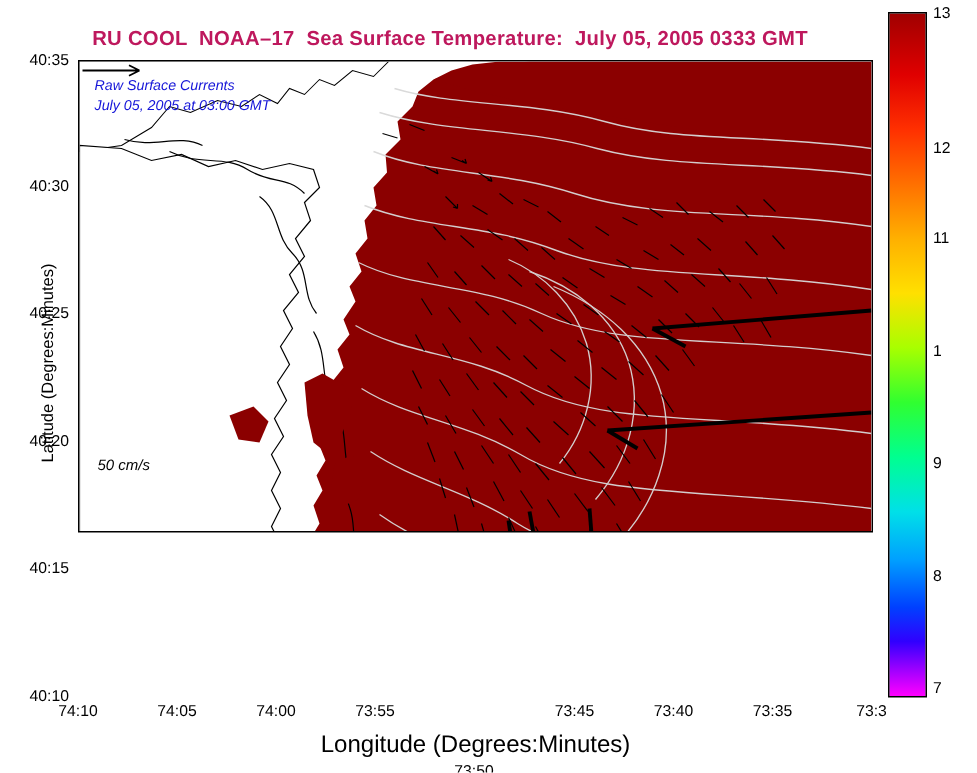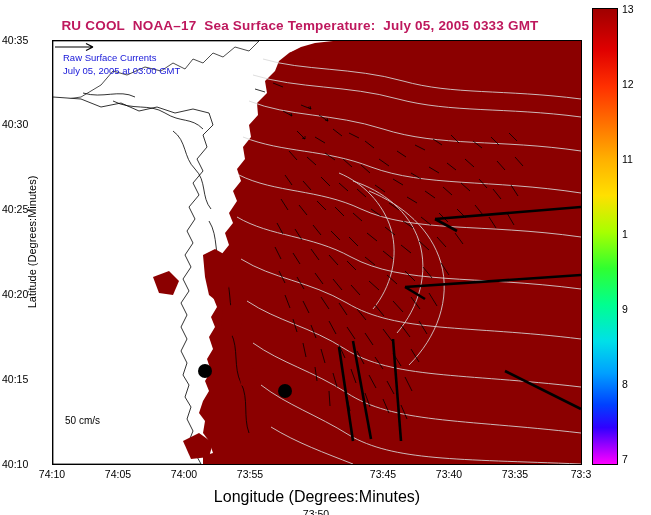--- a/index.html
+++ b/index.html
@@ -7,36 +7,36 @@
 
   
   #title{
     position:absolute;left:0;top:18px;width:600px;text-align:center;
     color:#be185d;font-size:13.5px;font-weight:bold;letter-spacing:.2px;
     white-space:pre;
   }
 
   
   #plot{
-    position:absolute;left:52px;top:40px;width:530px;height:425px;
-    background:#ffffff;border:1px solid #000;box-sizing:border-box;overflow:hidden;
+    position:absolute;left:52px;top:40px;width:530px;height:315px;
+    background:#ffffff;border:1px solid #000;box-sizing:border-box;overflow:hidden;font-style:italic;
   }
   #plot svg{position:absolute;left:0;top:0;}
 
   
   .inplot{position:absolute;color:#1515d8;font-size:9.5px;white-space:pre;}
   #ann1{left:10px;top:11px;}
   #ann2{left:10px;top:24px;}
 
   #scalebar{position:absolute;left:12px;bottom:38px;color:#000;font-size:10px;text-align:center;}
   #scalearrow{position:absolute;left:12px;bottom:22px;width:46px;height:12px;}
 
   
   .tick{position:absolute;font-size:10.5px;color:#000;white-space:nowrap;}
-  .ytick{width:44px;left:2px;}
+  .ytick{text-align:right;width:44px;left:2px;}
   .xtick{text-align:center;width:56px;}
 
   #xlabel{
     position:absolute;left:52px;top:488px;width:530px;text-align:center;
     font-size:16px;color:#000;
   }
   #ylabel{
     position:absolute;left:-88px;top:236px;width:240px;text-align:center;
     font-size:11px;color:#000;transform:rotate(-90deg);transform-origin:center center;
   }
@@ -300,18 +300,18 @@
 <div class="tick xtick" style="left:355px;top:468px;">73:45</div>
 <div class="tick xtick" style="left:421px;top:468px;">73:40</div>
 <div class="tick xtick" style="left:487px;top:468px;">73:35</div>
 <div class="tick xtick" style="left:553px;top:468px;">73:3</div>
 
 <div id="xlabel">Longitude (Degrees:Minutes)</div>
 <div id="ylabel">Latitude (Degrees:Minutes)</div>
 
 <div id="cbar"></div>
 <div class="cbtick" style="top:3px;">13</div>
-<div class="cbtick" style="top:78px;">12</div>
+<div class="cbtick" style="top:93px;">12</div>
 <div class="cbtick" style="top:153px;">11</div>
 <div class="cbtick" style="top:228px;">1</div>
 <div class="cbtick" style="top:303px;">9</div>
 <div class="cbtick" style="top:378px;">8</div>
 <div class="cbtick" style="top:453px;">7</div>
 
 </body></html>

